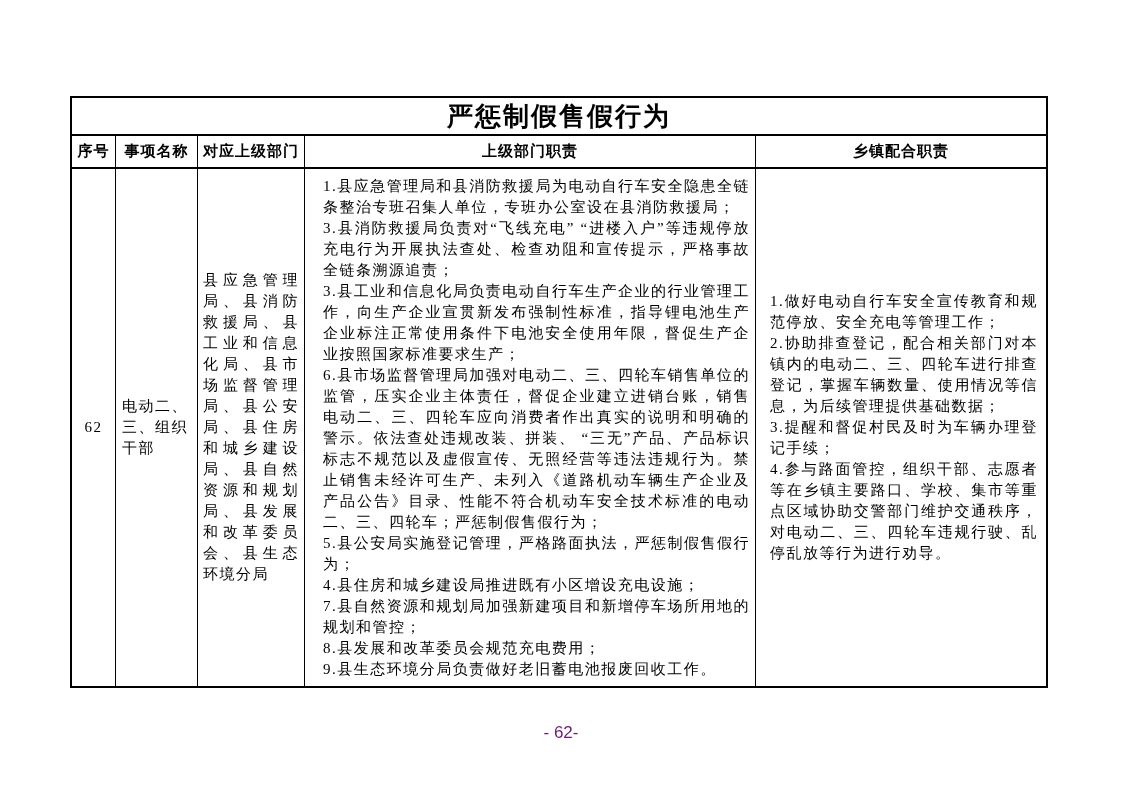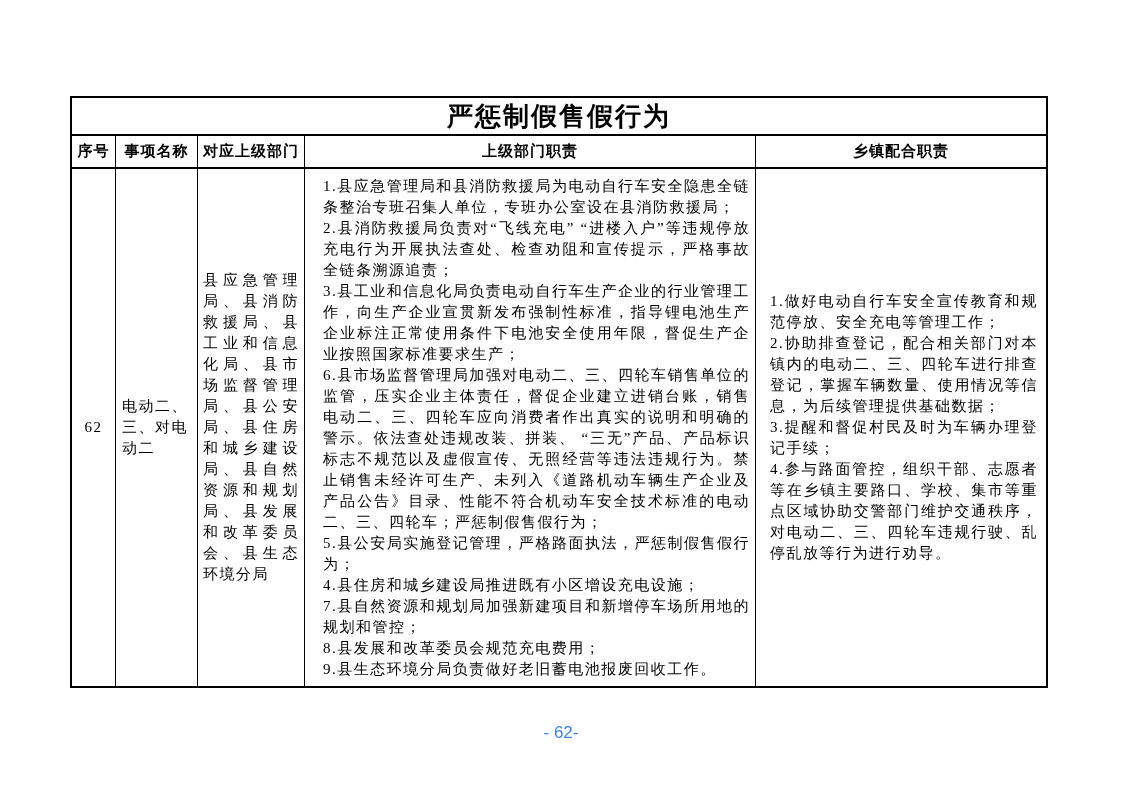--- a/index.html
+++ b/index.html
@@ -104,21 +104,21 @@
   }
 
   .page-footer {
     position: absolute;
     top: 723px;
     left: 0;
     width: 100%;
     text-align: center;
     font-family: "Liberation Sans", "DejaVu Sans", sans-serif;
     font-size: 17px;
-    color: #3b82f6;
+    color: #701a75;
   }
 </style>
 </head>
 <body>
 
 <div class="doc-table">
 
   <div class="title-row">严惩制假售假行为</div>
 
   <div class="grid-row header-row">
@@ -126,30 +126,30 @@
     <div class="cell">事项名称</div>
     <div class="cell">对应上级部门</div>
     <div class="cell">上级部门职责</div>
     <div class="cell">乡镇配合职责</div>
   </div>
 
   <div class="grid-row data-row">
     <div class="cell cell-serial">62</div>
 
     <div class="cell cell-middle cell-item-name">
-      <div>电动二、三、对电动二</div>
+      <div>电动二、三、组织干部</div>
     </div>
 
     <div class="cell cell-middle cell-depts">
       <div>县应急管理局、县消防救援局、县工业和信息化局、县市场监督管理局、县公安局、县住房和城乡建设局、县自然资源和规划局、县发展和改革委员会、县生态环境分局</div>
     </div>
 
     <div class="cell cell-superior">
       <div class="duty-item">1.县应急管理局和县消防救援局为电动自行车安全隐患全链条整治专班召集人单位，专班办公室设在县消防救援局；</div>
-      <div class="duty-item">2.县消防救援局负责对“飞线充电” “进楼入户”等违规停放充电行为开展执法查处、检查劝阻和宣传提示，严格事故全链条溯源追责；</div>
+      <div class="duty-item">3.县消防救援局负责对“飞线充电” “进楼入户”等违规停放充电行为开展执法查处、检查劝阻和宣传提示，严格事故全链条溯源追责；</div>
       <div class="duty-item">3.县工业和信息化局负责电动自行车生产企业的行业管理工作，向生产企业宣贯新发布强制性标准，指导锂电池生产企业标注正常使用条件下电池安全使用年限，督促生产企业按照国家标准要求生产；</div>
       <div class="duty-item">6.县市场监督管理局加强对电动二、三、四轮车销售单位的监管，压实企业主体责任，督促企业建立进销台账，销售电动二、三、四轮车应向消费者作出真实的说明和明确的警示。依法查处违规改装、拼装、 “三无”产品、产品标识标志不规范以及虚假宣传、无照经营等违法违规行为。禁止销售未经许可生产、未列入《道路机动车辆生产企业及产品公告》目录、性能不符合机动车安全技术标准的电动二、三、四轮车；严惩制假售假行为；</div>
       <div class="duty-item">5.县公安局实施登记管理，严格路面执法，严惩制假售假行为；</div>
       <div class="duty-item">4.县住房和城乡建设局推进既有小区增设充电设施；</div>
       <div class="duty-item">7.县自然资源和规划局加强新建项目和新增停车场所用地的规划和管控；</div>
       <div class="duty-item">8.县发展和改革委员会规范充电费用；</div>
       <div class="duty-item">9.县生态环境分局负责做好老旧蓄电池报废回收工作。</div>
     </div>
 
     <div class="cell cell-middle cell-township">

